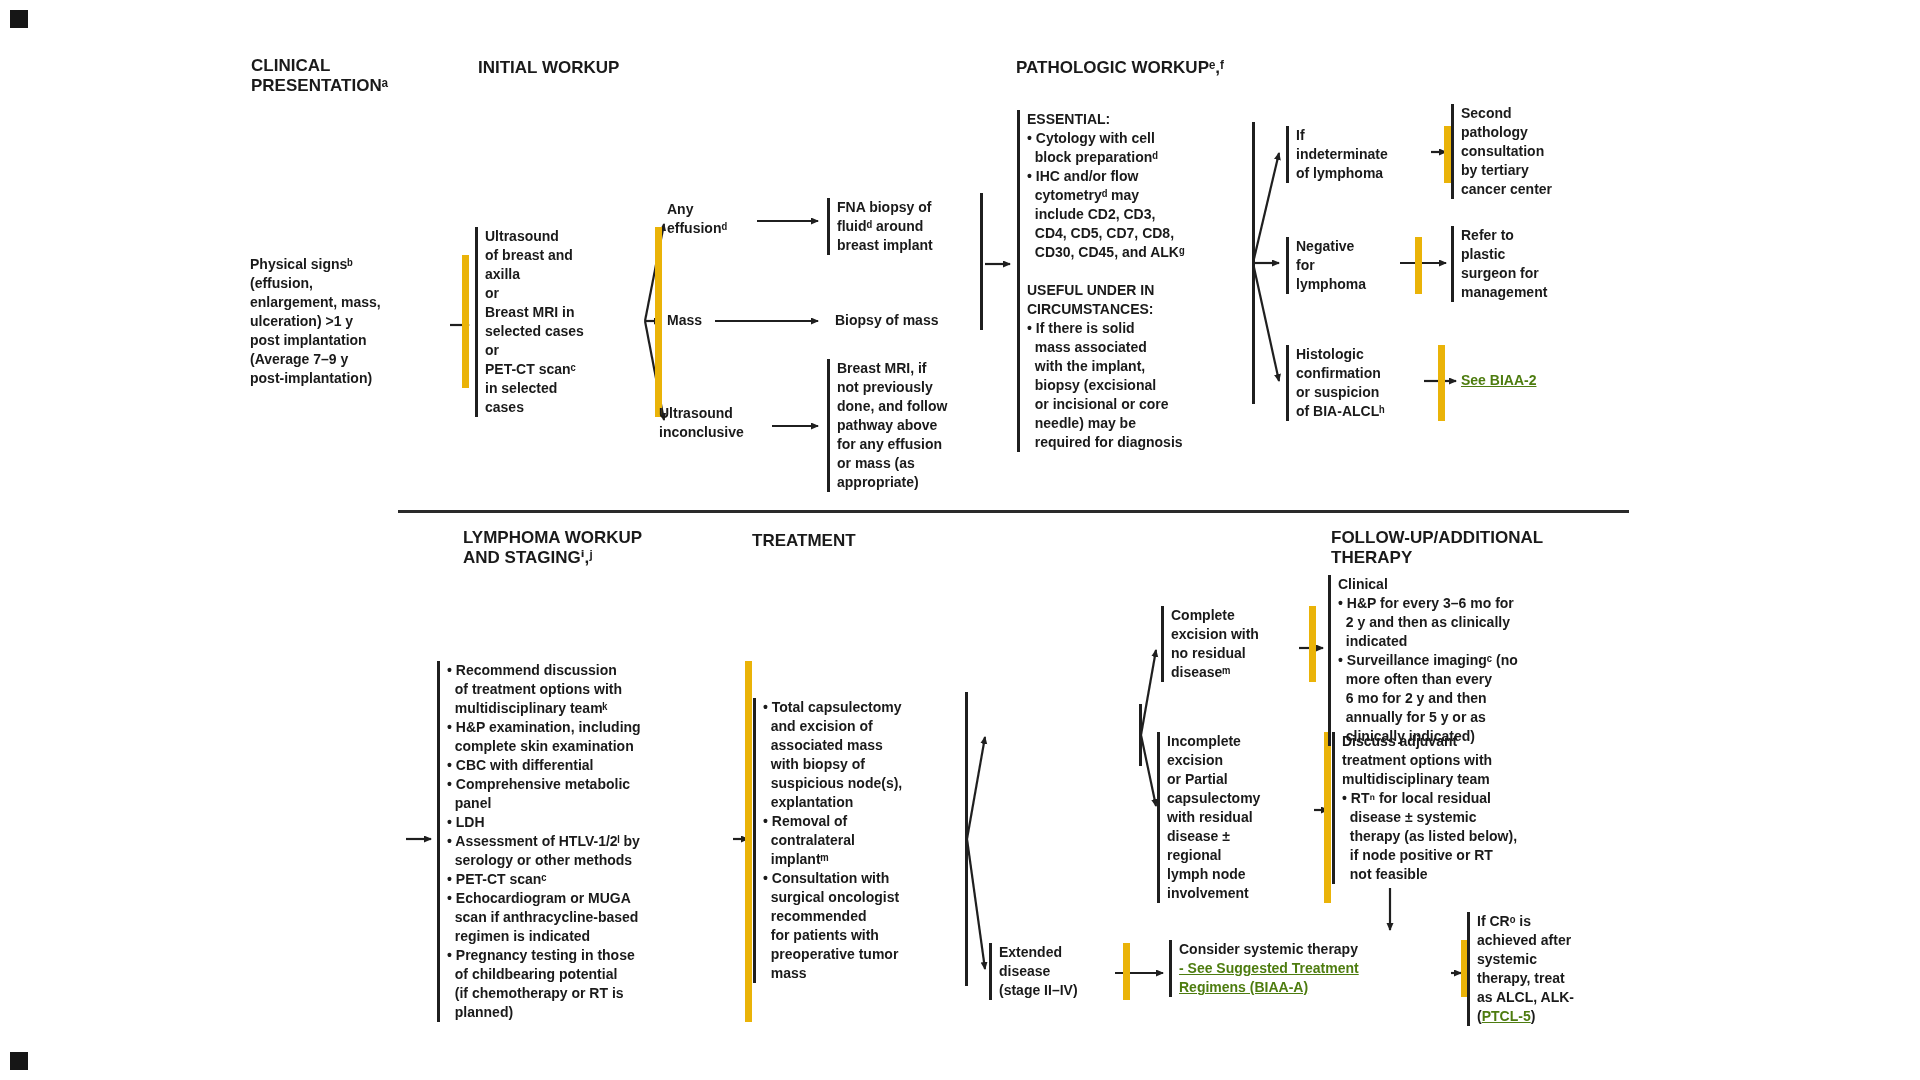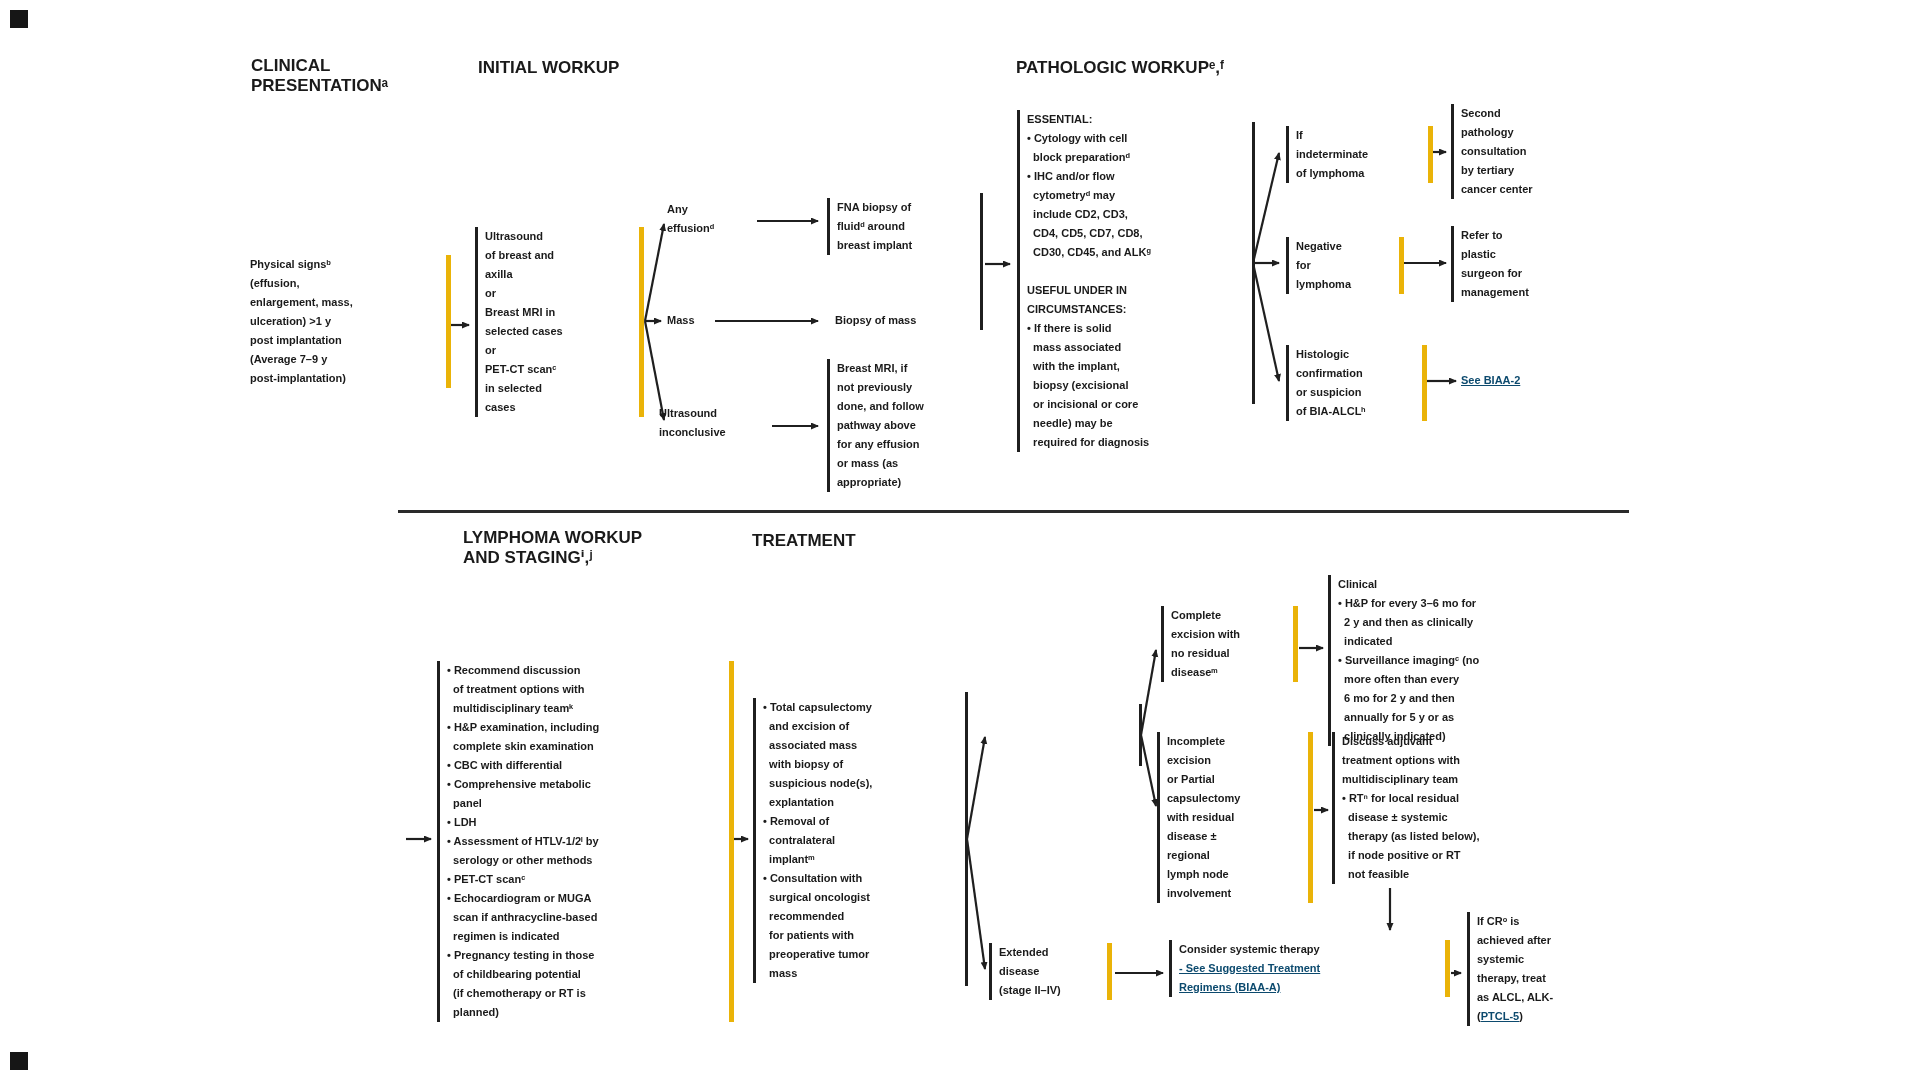--- a/index.html
+++ b/index.html
@@ -1,27 +1,27 @@
 <!DOCTYPE html>
 <html><head>
 <meta charset="utf-8">
 <style>
   html,body{margin:0;padding:0;}
   body{width:1920px;height:1080px;background:#ffffff;overflow:hidden;
        font-family:"Liberation Sans","DejaVu Sans",sans-serif;}
   #canvas{position:relative;width:1740px;height:1080px;background:#ffffff;border-radius:31px;}
-  .node{position:absolute;font-weight:bold;font-size:11px;line-height:19px;
+  .node{position:absolute;font-weight:bold;font-size:14px;line-height:19px;
         color:#1a1a1a;white-space:pre;}
   .heading{position:absolute;font-weight:bold;font-size:17px;line-height:20px;
         color:#1a1a1a;white-space:pre;}
   .bl{border-left:3px solid #1f1f1f;padding-left:7px;}
-  .br{border-right:5px solid #eab308;padding-right:8px;}
+  .br{border-right:7px solid #eab308;padding-right:24px;}
   .vbar{position:absolute;width:3px;background:#1f1f1f;}
   .divider{position:absolute;height:3px;background:#2a2a2a;}
-  .link{color:#0c4a6e;text-decoration:underline;cursor:pointer;}
+  .link{color:#4d7c0f;text-decoration:underline;cursor:pointer;}
   svg#wires{position:absolute;left:0;top:0;pointer-events:none;}
   .corner{position:absolute;width:18px;height:18px;background:#161616;}
 </style>
 </head>
 <body>
 
 <div id="canvas">
 
   <div class="corner" style="left:10px;top:10px;"></div>
   <div class="corner" style="left:10px;top:1052px;"></div>
@@ -61,20 +61,22 @@
     </g>
   </svg>
 
   <div class="heading" style="left:251px;top:56px;">CLINICAL
 PRESENTATIONᵃ</div>
   <div class="heading" style="left:478px;top:58px;">INITIAL WORKUP</div>
   <div class="heading" style="left:1016px;top:58px;">PATHOLOGIC WORKUPᵉ,ᶠ</div>
   <div class="heading" style="left:451px;top:528px;margin-left:12px;">LYMPHOMA WORKUP
 AND STAGINGⁱ,ʲ</div>
   <div class="heading" style="left:752px;top:531px;">TREATMENT</div>
+  <div class="heading" style="left:1331px;top:528px;">FOLLOW-UP/ADDITIONAL
+THERAPY</div>
 
   <div class="divider" style="left:398px;top:510px;width:1231px;"></div>
 
   <div class="node br" style="left:250px;top:255px;width:188px;">Physical signsᵇ
 (effusion,
 enlargement, mass,
 ulceration) &gt;1 y
 post implantation
 (Average 7–9 y
 post-implantation)</div>

